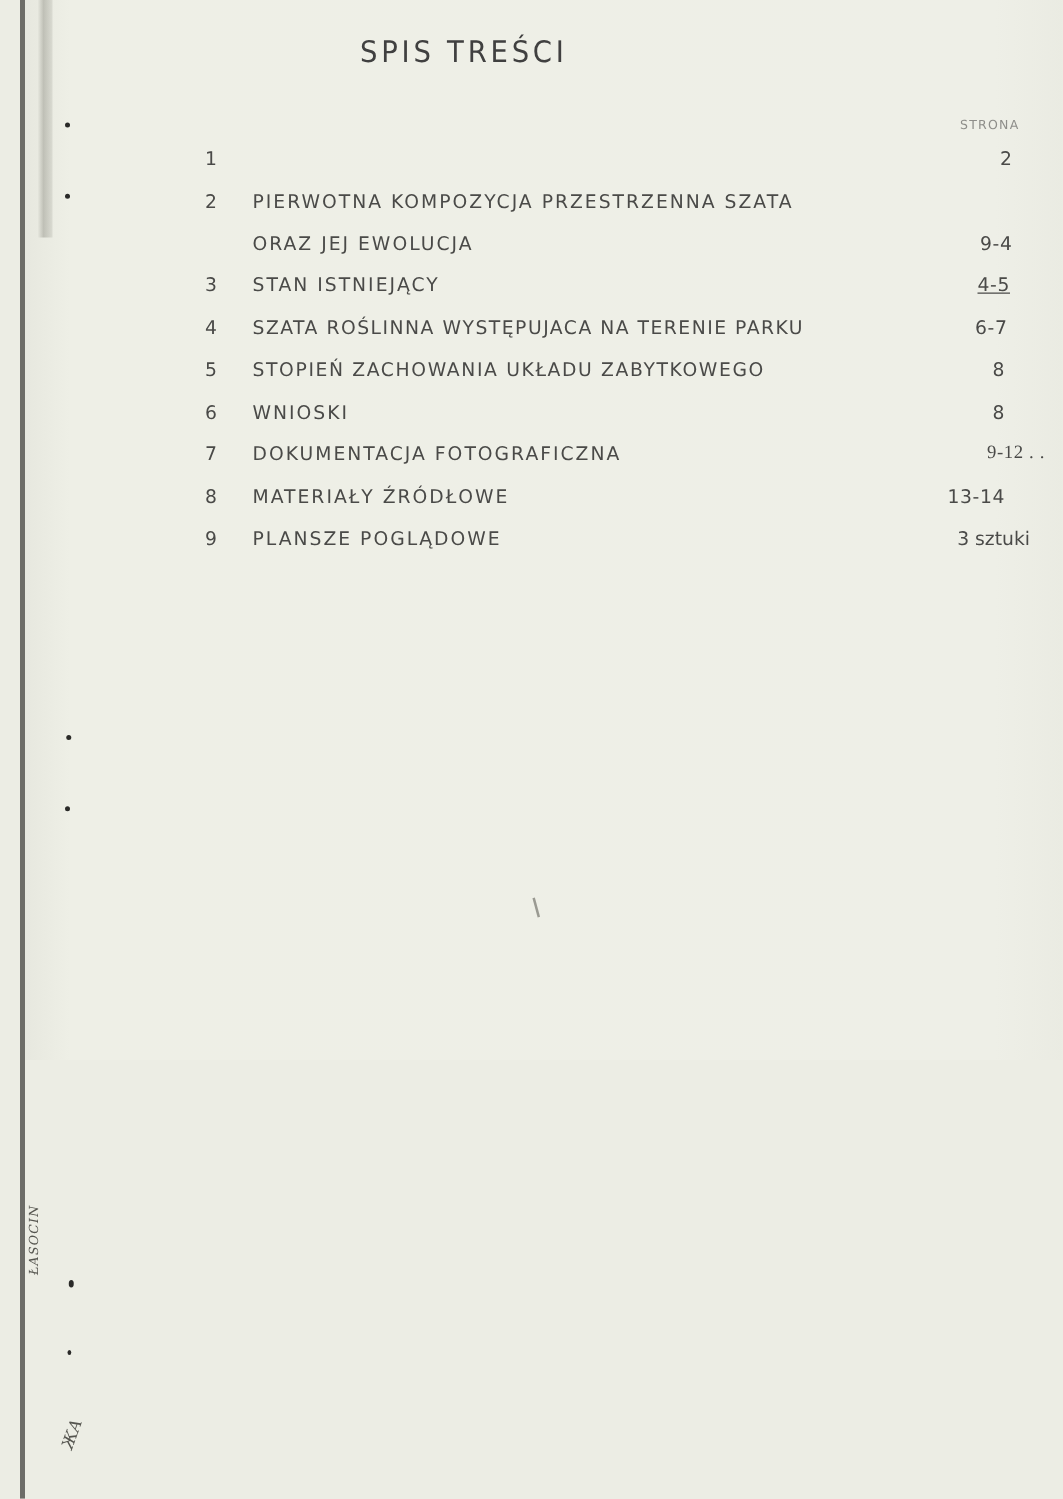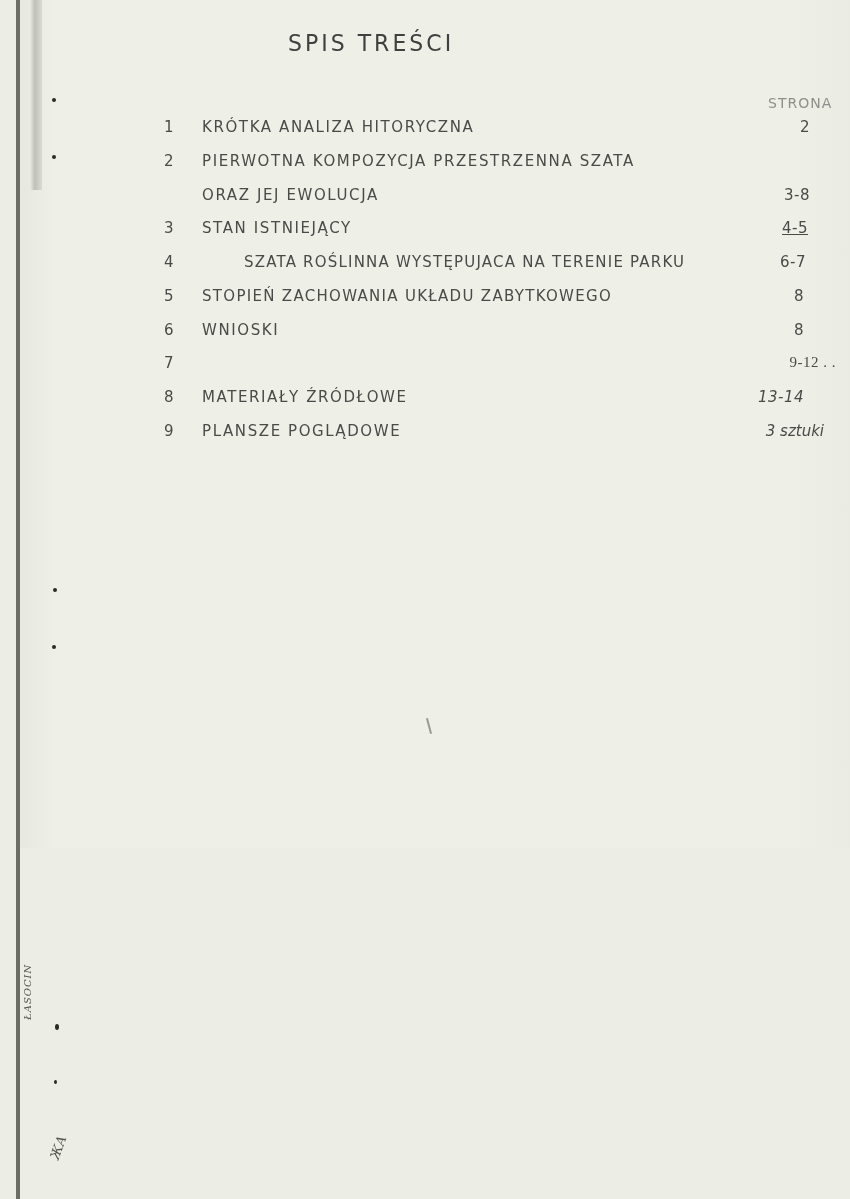--- a/index.html
+++ b/index.html
@@ -46,21 +46,21 @@
       font-size: 22px;
       letter-spacing: 3px;
       color: #404040;
       font-weight: normal;
       transform: scaleY(1.08);
     }
     .col-header {
       position: absolute;
       left: 752px;
       top: 95px;
-      font-size: 14px;
+      font-size: 10px;
       letter-spacing: 1px;
       color: #8e8e8a;
     }
     .toc {
       position: absolute;
       left: 0; top: 0;
       width: 850px;
     }
     .toc-row {
       position: absolute;
@@ -133,66 +133,66 @@
   <div class="hole" style="left:39px;top:1024px;width:4px;height:6px;"></div>
   <div class="hole" style="left:38px;top:1080px;width:3px;height:4px;"></div>
 
   <div class="title">SPIS TREŚCI</div>
 
   <div class="col-header">STRONA</div>
 
   <div class="toc">
     <div class="toc-row" style="top:118px;">
       <span class="toc-num">1</span>
-      <span class="toc-title">KRÓTKA ANALIZA HITORYCZNA</span>
       <span class="toc-page" style="right:56px;">2</span>
     </div>
     <div class="toc-row" style="top:152px;">
       <span class="toc-num">2</span>
       <span class="toc-title">PIERWOTNA KOMPOZYCJA PRZESTRZENNA SZATA</span>
       <span class="toc-page"></span>
     </div>
     <div class="toc-row" style="top:186px;">
       <span class="toc-num"></span>
       <span class="toc-title">ORAZ JEJ EWOLUCJA</span>
-      <span class="toc-page" style="right:56px;">3-8</span>
+      <span class="toc-page" style="right:56px;">9-4</span>
     </div>
     <div class="toc-row" style="top:219px;">
       <span class="toc-num">3</span>
       <span class="toc-title">STAN ISTNIEJĄCY</span>
       <span class="toc-page" style="right:58px;text-decoration:underline;">4-5</span>
     </div>
     <div class="toc-row" style="top:253px;">
       <span class="toc-num">4</span>
-      <span class="toc-title" style="letter-spacing:1.2px;margin-left:42px;">SZATA ROŚLINNA WYSTĘPUJACA NA TERENIE PARKU</span>
+      <span class="toc-title" style="letter-spacing:1.2px;">SZATA ROŚLINNA WYSTĘPUJACA NA TERENIE PARKU</span>
       <span class="toc-page" style="right:60px;">6-7</span>
     </div>
     <div class="toc-row" style="top:287px;">
       <span class="toc-num">5</span>
       <span class="toc-title" style="letter-spacing:1.3px;">STOPIEŃ ZACHOWANIA UKŁADU ZABYTKOWEGO</span>
       <span class="toc-page" style="right:62px;">8</span>
     </div>
     <div class="toc-row" style="top:321px;">
       <span class="toc-num">6</span>
       <span class="toc-title">WNIOSKI</span>
       <span class="toc-page" style="right:62px;">8</span>
     </div>
     <div class="toc-row" style="top:354px;">
       <span class="toc-num">7</span>
+      <span class="toc-title">DOKUMENTACJA FOTOGRAFICZNA</span>
       <span class="toc-page" style="right:30px;font-family:Liberation Serif, serif;">9-12 . .</span>
     </div>
     <div class="toc-row" style="top:388px;">
       <span class="toc-num">8</span>
       <span class="toc-title">MATERIAŁY ŹRÓDŁOWE</span>
-      <span class="toc-page" style="right:62px;font-style:italic;">13-14</span>
+      <span class="toc-page" style="right:62px;">13-14</span>
     </div>
     <div class="toc-row" style="top:422px;">
       <span class="toc-num">9</span>
       <span class="toc-title">PLANSZE POGLĄDOWE</span>
-      <span class="toc-page" style="right:42px;letter-spacing:0px;font-style:italic;">3 sztuki</span>
+      <span class="toc-page" style="right:42px;letter-spacing:0px;">3 sztuki</span>
     </div>
   </div>
 
   <div class="stray-mark"></div>
 
   <div class="handwritten note-vertical">ŁASOCIN</div>
   <div class="handwritten signature">ЖА</div>
 </div>
 
 </body></html>

